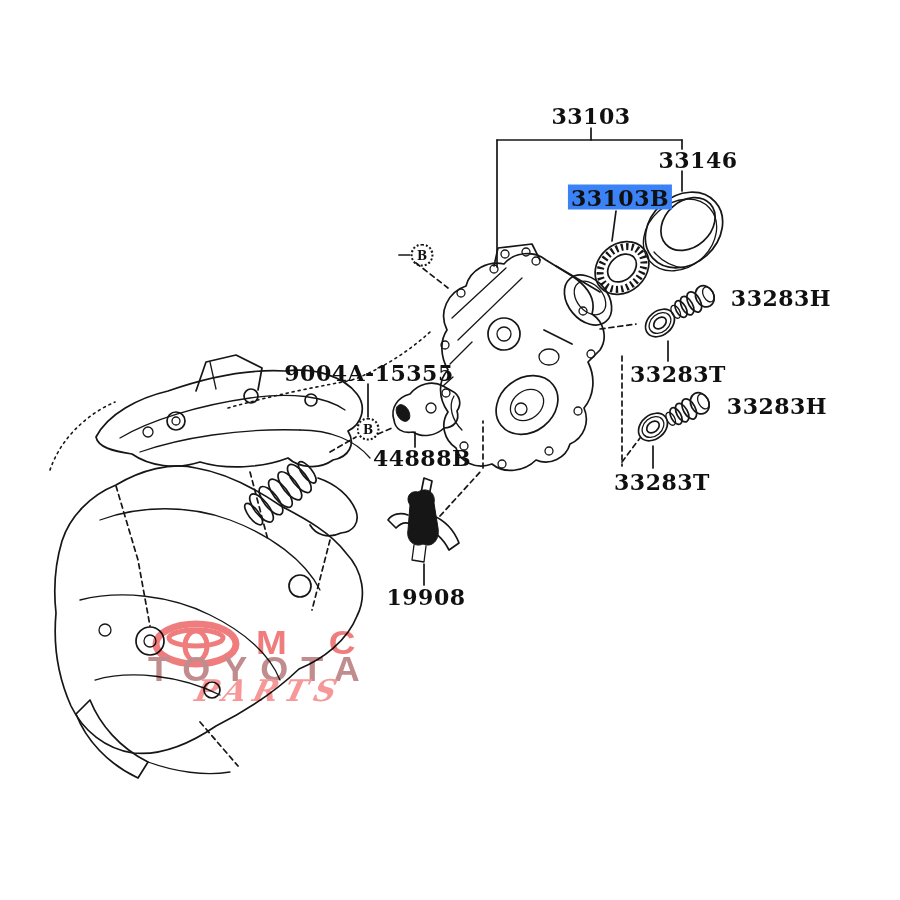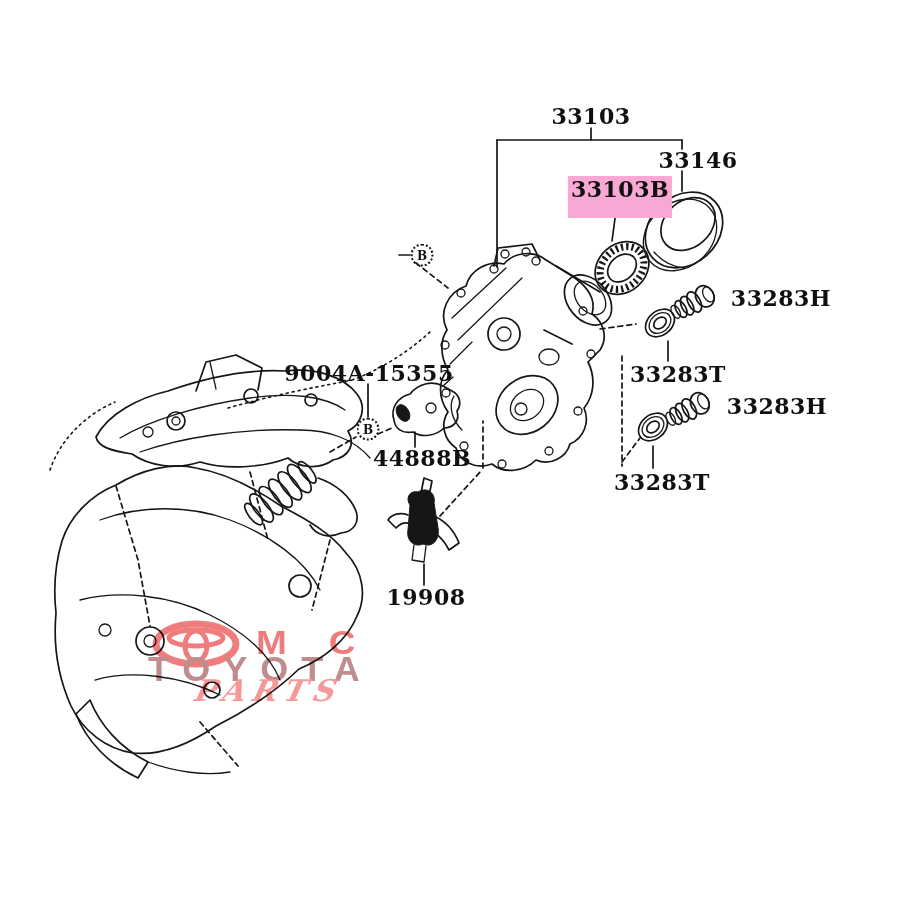--- a/index.html
+++ b/index.html
@@ -15,21 +15,21 @@
   .ln.thin{stroke-width:1.3;}
   .ln.dash{stroke-dasharray:5 4;}
   .ln.dots{stroke-dasharray:2 4;stroke-width:1.6;}
   .hatch{fill:none;stroke:#161616;stroke-width:7;stroke-dasharray:2.2 3;}
   .ink{fill:#161616;stroke:#161616;stroke-width:1;}
   .part-label{
     position:absolute;transform:translate(-50%,-50%);
     font-weight:700;font-size:22px;letter-spacing:0.5px;color:#101010;
     white-space:nowrap;line-height:1;
   }
-  .part-label.hl{background:#f9a8d4;padding:2px 3px 18px 3px;}
+  .part-label.hl{background:#3b82f6;padding:2px 3px 1px 3px;}
   .fastener{
     position:absolute;transform:translate(-50%,-50%);
     width:19px;height:19px;border:2px dotted #161616;border-radius:50%;
     font-weight:700;font-size:12px;color:#101010;
     display:flex;align-items:center;justify-content:center;line-height:1;
   }
   .watermark{position:absolute;left:0;top:0;width:900px;height:700px;
     mix-blend-mode:multiply;opacity:.9;pointer-events:none;
     font-family:"Liberation Sans", sans-serif;}
   .wm-mc{

